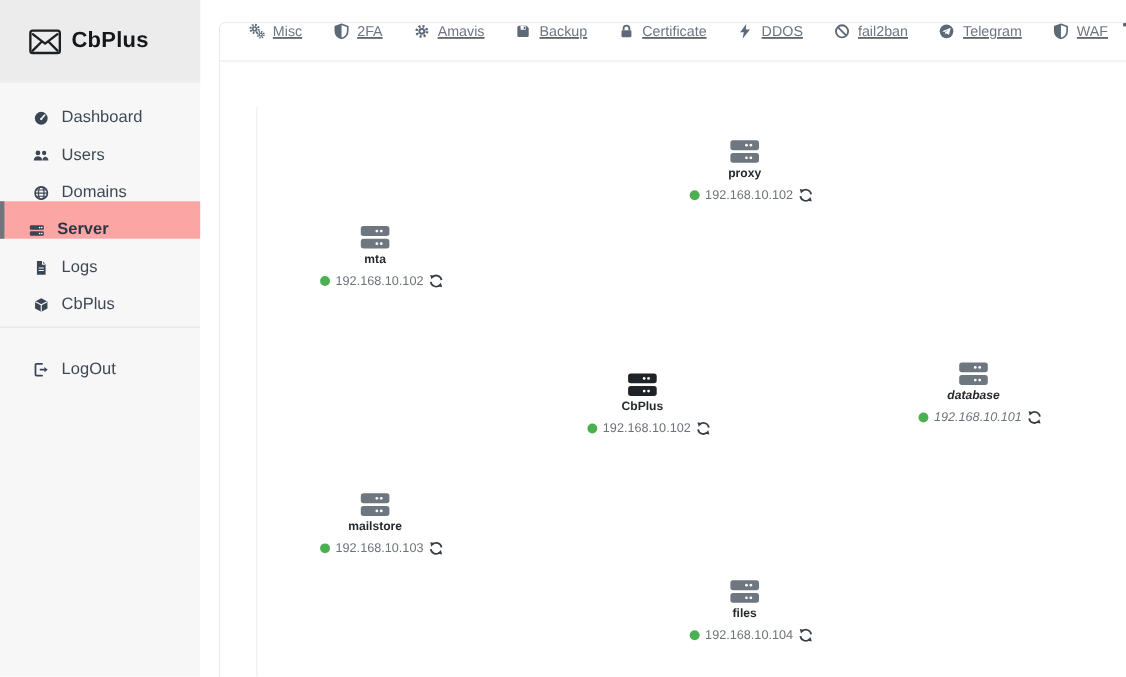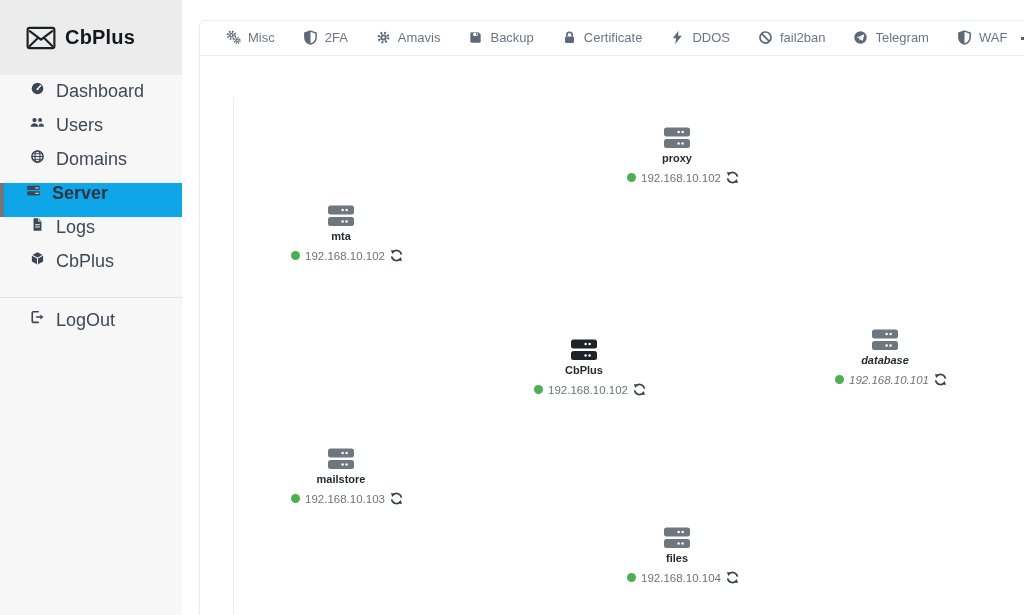--- a/index.html
+++ b/index.html
@@ -6,31 +6,31 @@
     background:#ffffff;font-family:"Liberation Sans",sans-serif;
     -webkit-font-smoothing:antialiased;}
   *{box-sizing:border-box;}
 
   
   .sidebar{position:absolute;left:0;top:0;width:182px;height:615px;background:#f7f7f8;}
   .logo-area{height:75px;background:#ececec;display:flex;align-items:center;gap:9px;padding-left:26px;}
   .logo-icon{color:#1c2023;flex:0 0 auto;}
   .brand{font-size:20px;font-weight:800;color:#15181b;letter-spacing:.2px;}
   .nav{padding-top:6px;}
-  .side-item{height:34px;display:flex;align-items:flex-start;gap:11px;padding-left:26px;
-    color:#3e4956;font-size:18px;cursor:pointer;border-left:4px solid transparent;}
+  .side-item{height:34px;display:flex;align-items:flex-end;gap:11px;padding-left:26px;
+    color:#3e4956;font-size:15px;cursor:pointer;border-left:4px solid transparent;}
   .side-item .icn{color:#3b4654;flex:0 0 auto;}
-  .side-item.active{background:#0ea5e9;border-left-color:#70767d;padding-left:22px;}
+  .side-item.active{background:#fca5a5;border-left-color:#70767d;padding-left:22px;}
   .side-item.active .side-label{font-weight:700;color:#2c3642;}
   .side-divider{border-top:1px solid #e3e3e4;margin:12px 0;}
 
   
   .card{position:absolute;left:199px;top:20px;right:-2px;bottom:-2px;background:#fff;
     border:1px solid #e8eaed;border-radius:6px 0 0 0;}
-  .tabbar{display:flex;align-items:center;height:35px;border-bottom:1px solid #e8eaed;padding:0 12px;}
+  .tabbar{display:flex;align-items:flex-start;height:35px;border-bottom:1px solid #e8eaed;padding:0 12px;text-decoration:underline;}
   .tab{display:flex;align-items:center;gap:7px;padding:0 14px;font-size:13px;color:#6b7685;
     cursor:pointer;border-bottom:3px solid transparent;margin-bottom:-1px;}
   .tab .icn{color:#5d6978;flex:0 0 auto;}
   .tab.active{color:#3d4750;font-weight:700;border-bottom-color:#5a6068;}
 
   
   .diagram{position:absolute;left:233px;top:97px;right:0;bottom:0;border-left:1px solid #ededee;}
   .node{position:absolute;width:170px;margin-left:-85px;text-align:center;cursor:pointer;}
   .node-icon{display:block;margin:0 auto;}
   .node.gray .bar{fill:#6e7680;}

